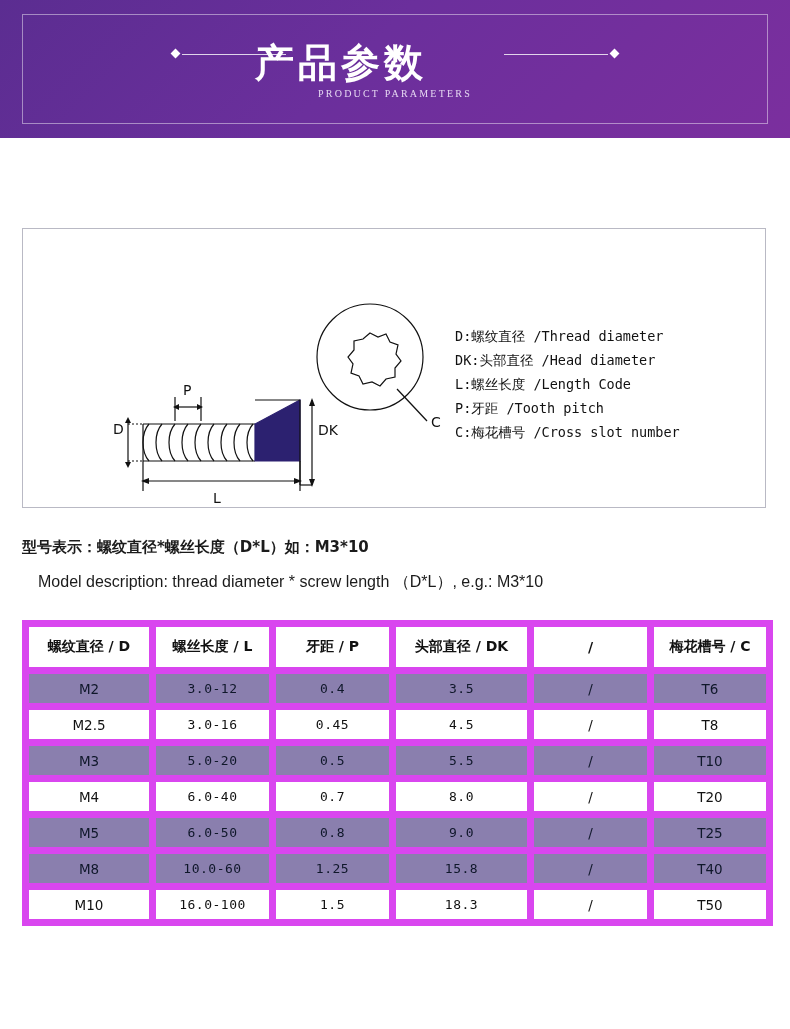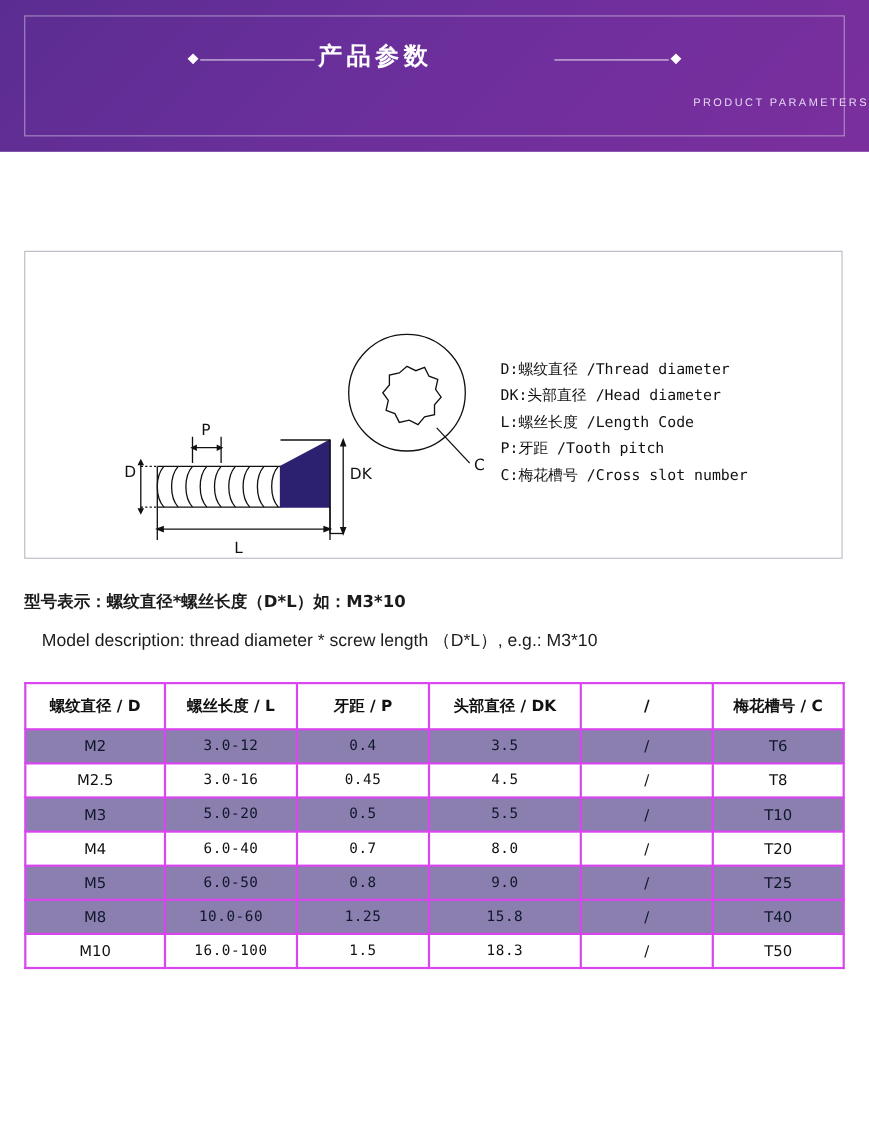--- a/index.html
+++ b/index.html
@@ -31,35 +31,35 @@
     bottom: 14px;
     border: 1px solid rgba(255,255,255,0.45);
   }
   .banner-title {
     position: absolute;
     top: 36px;
     left: 0;
     width: 682px;
     text-align: center;
     color: #ffffff;
-    font-size: 22px;
+    font-size: 39px;
     font-weight: bold;
     letter-spacing: 4px;
     font-family: "DejaVu Sans", "Liberation Sans", sans-serif;
   }
   .banner-sub {
     position: absolute;
     top: 88px;
     left: 0;
     width: 790px;
-    text-align: right;
+    text-align: center;
     color: #e6d8f2;
     font-size: 10px;
     letter-spacing: 2.2px;
-    font-family: Liberation Sans, sans-serif;
+    font-family: Liberation Serif, serif;
   }
   .banner-rule {
     position: absolute;
     top: 54px;
     height: 1px;
     background: rgba(255,255,255,0.8);
     width: 104px;
   }
   .banner-rule.left  { left: 182px; }
   .banner-rule.right { right: 182px; }
@@ -125,21 +125,21 @@
   .spec-table {
     position: absolute;
     left: 22px;
     top: 620px;
     width: 744px;
     border-collapse: collapse;
     table-layout: fixed;
   }
   .spec-table th,
   .spec-table td {
-    border: 2px solid #d946ef;
+    border: 7px solid #d946ef;
     text-align: center;
     height: 27px;
     font-size: 13.5px;
     color: #111;
     font-family: "DejaVu Sans", "Liberation Sans", sans-serif;
     margin-top: 7px;
   }
   .spec-table th {
     height: 38px;
     font-weight: bold;

